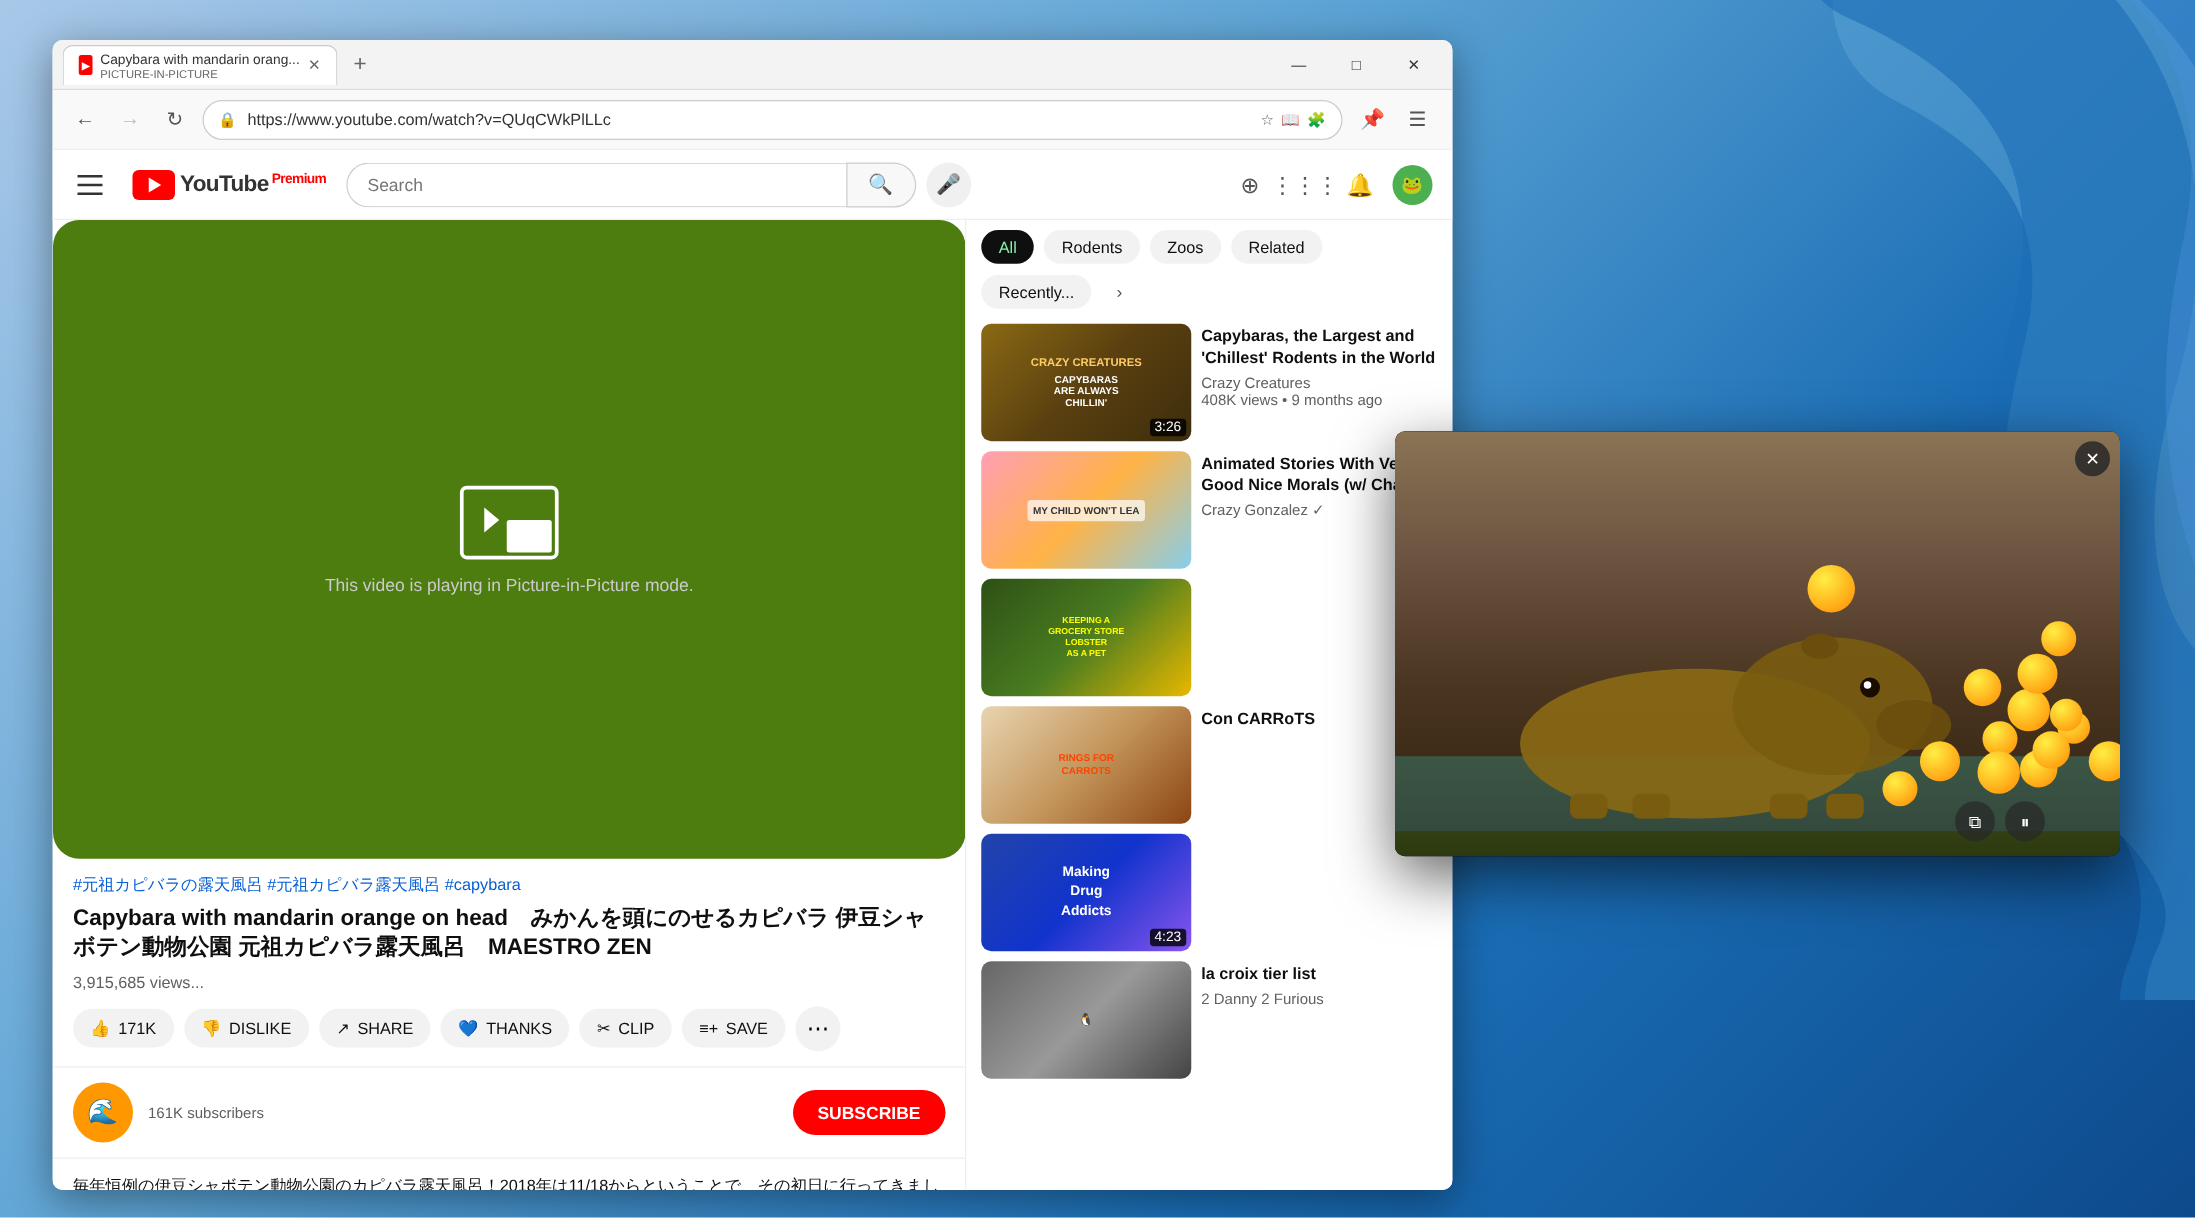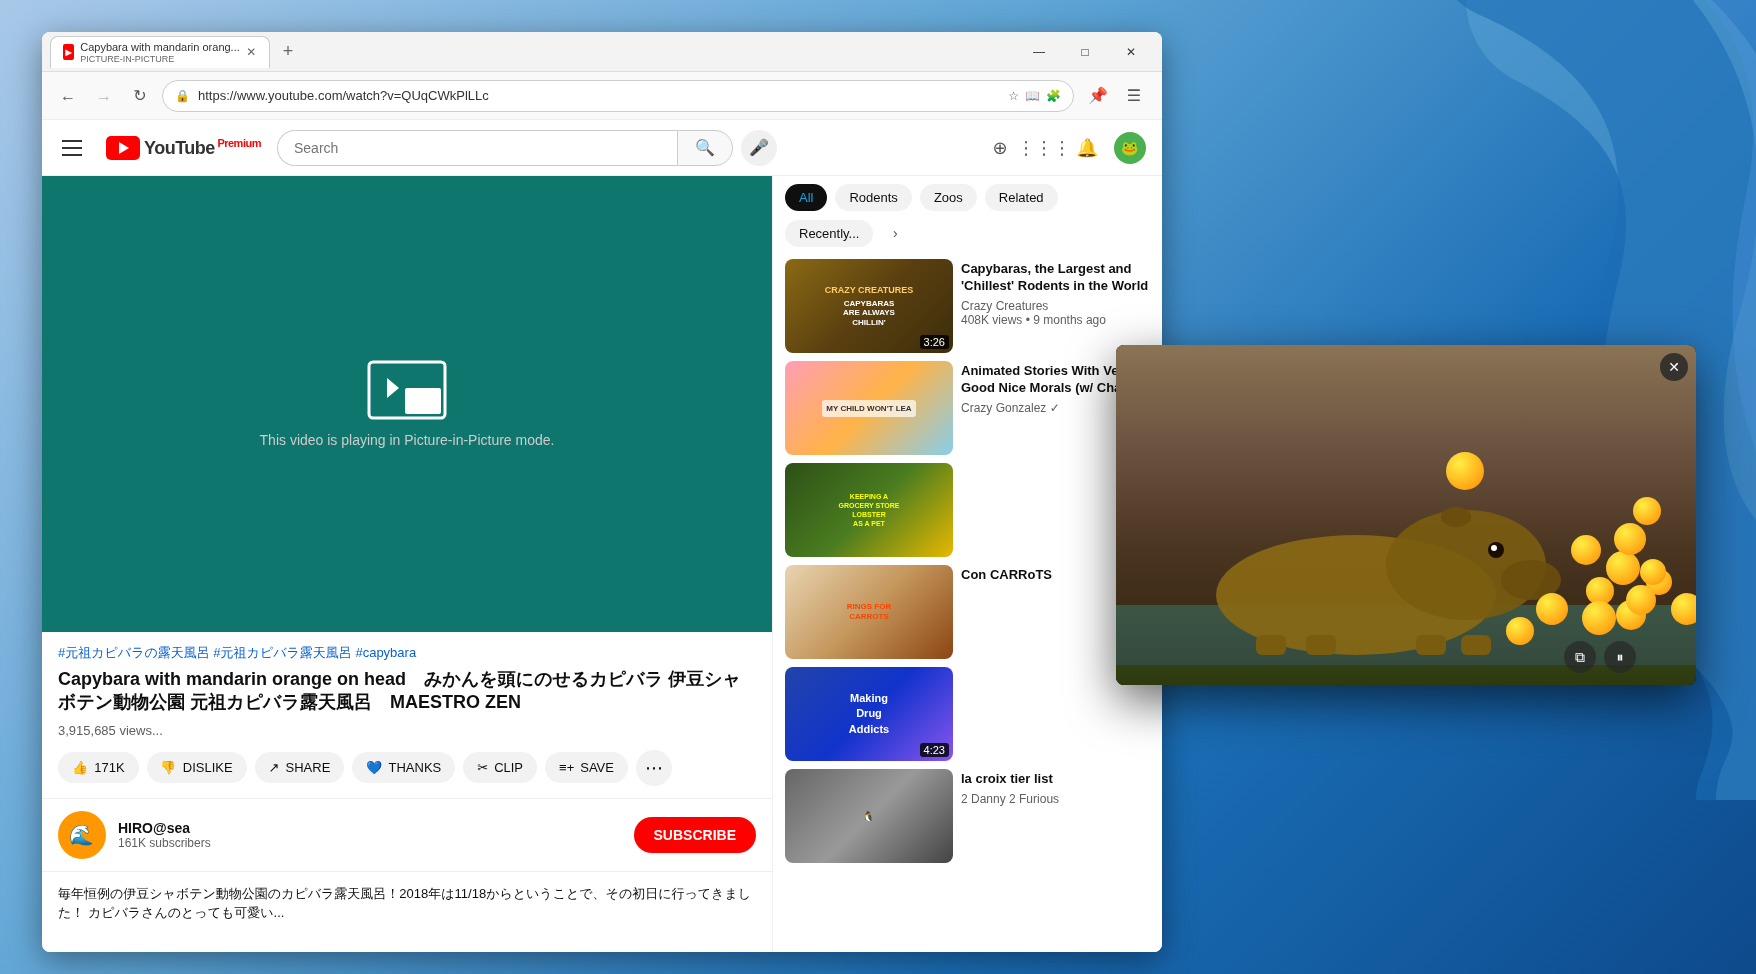--- a/index.html
+++ b/index.html
@@ -348,26 +348,27 @@
       width: 730px;
       flex-shrink: 0;
       padding: 0;
       overflow-y: auto;
       background: #fff;
     }
 
     
     .video-player {
       width: 100%;
-      height: 456px;
-      background: #0f766e;
+      height: 511px;
+      background: #4d7c0f;
       position: relative;
       display: flex;
       align-items: center;
       justify-content: center;
+      border-radius: 21px;
     }
     .pip-icon {
       color: white;
       display: flex;
       flex-direction: column;
       align-items: center;
       gap: 12px;
     }
     .pip-icon svg {
       width: 80px;
@@ -508,21 +509,21 @@
     .chip {
       padding: 6px 14px;
       border-radius: 16px;
       border: none;
       cursor: pointer;
       font-size: 13px;
       font-weight: 500;
     }
     .chip.active {
       background: #0f0f0f;
-      color: #0ea5e9;
+      color: #86efac;
     }
     .chip.inactive {
       background: #f2f2f2;
       color: #0f0f0f;
     }
     .chip-scroll-btn {
       width: 28px;
       height: 28px;
       border: none;
       background: none;
@@ -778,21 +779,20 @@
             <span>≡+</span>
             <span>SAVE</span>
           </button>
           <button class="more-btn">⋯</button>
         </div>
       </div>
 
       <div class="channel-info">
         <div class="channel-avatar">🌊</div>
         <div class="channel-details">
-          <div class="channel-name">HIRO@sea</div>
           <div class="channel-subs">161K subscribers</div>
         </div>
         <button class="subscribe-btn">SUBSCRIBE</button>
       </div>
 
       <div class="description">
         <p>毎年恒例の伊豆シャボテン動物公園のカピバラ露天風呂！2018年は11/18からということで、その初日に行ってきました！
 カピバラさんのとっても可愛い...</p>
       </div>
     </div>

